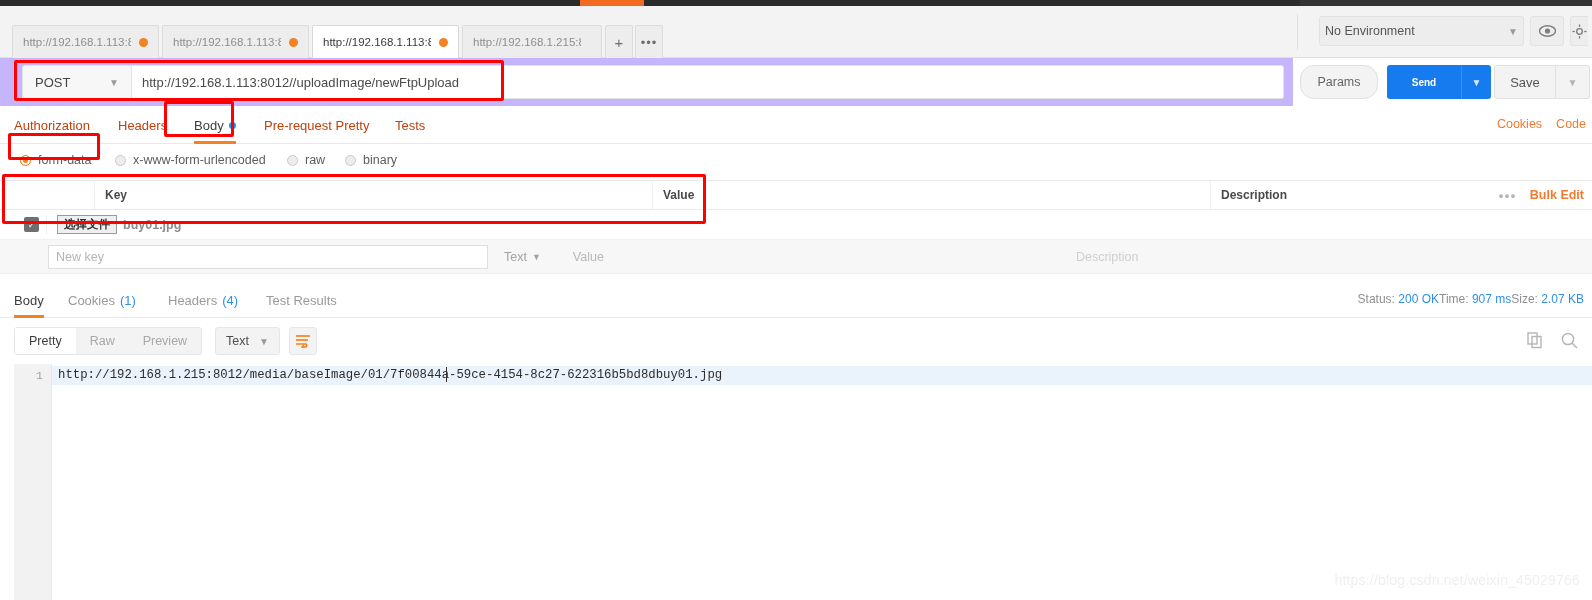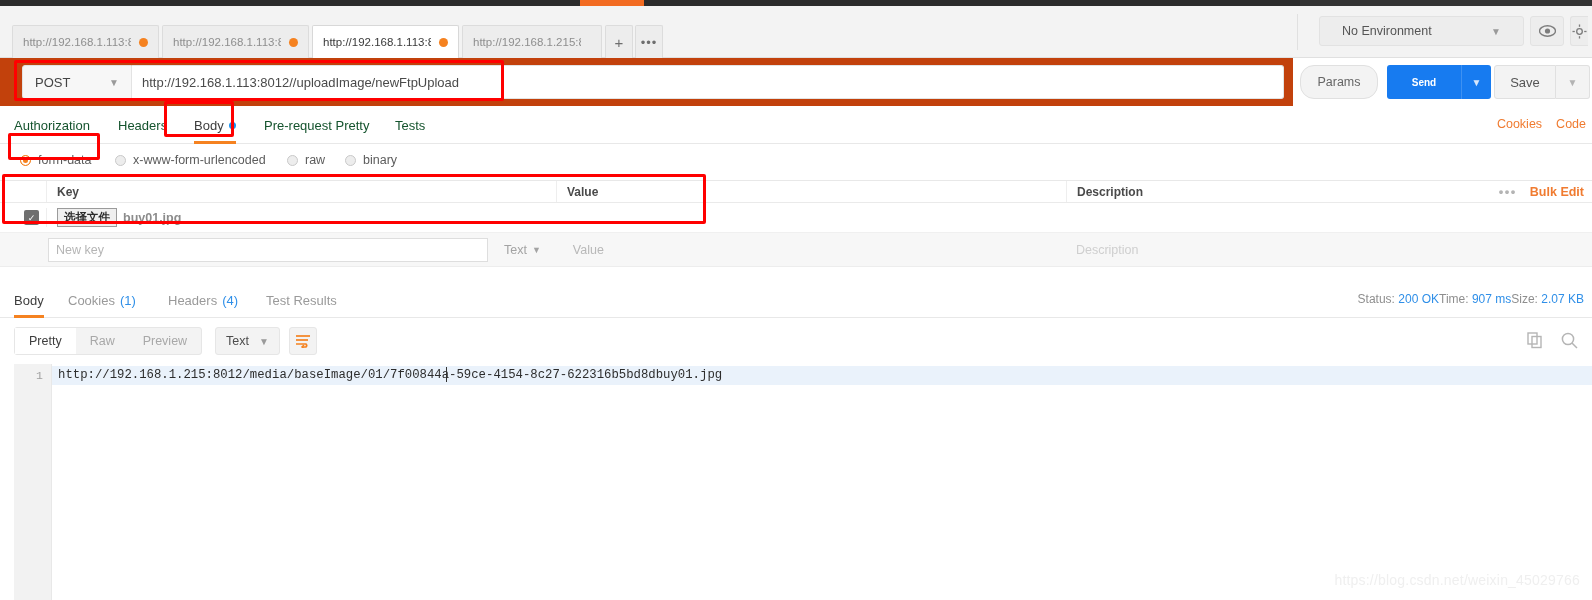--- a/index.html
+++ b/index.html
@@ -35,29 +35,29 @@
   .tabplus, .tabdots {
     height:33px; width:28px; background:#ededed; border:1px solid #dcdcdc; border-bottom:none;
     display:flex; align-items:center; justify-content:center;
     color:#6e6e6e; font-size:15px; border-radius:2px 2px 0 0; margin-right:2px;
   }
   .tabdots { font-size:13px; letter-spacing:1px; }
 
   .envwrap { position:absolute; right:4px; top:10px; display:flex; align-items:center; gap:6px; }
   .envsel {
     width:205px; height:30px; background:#ededed; border:1px solid #e2e2e2; border-radius:3px;
-    display:flex; align-items:center; padding:0 22px; font-size:12.5px; color:#555;
+    display:flex; align-items:center; padding:0 5px; font-size:12.5px; color:#555;
   }
   .envsel .chev { margin-left:auto; color:#9a9a9a; font-size:10px; }
   .ibtn { width:34px; height:30px; background:#ededed; border:1px solid #e2e2e2; border-radius:3px;
           display:flex; align-items:center; justify-content:center; }
   .divline { position:absolute; left:1297px; top:8px; width:1px; height:36px; background:#e0e0e0; }
 
   
-  .urlrow { position:absolute; left:0; top:58px; width:1293px; height:48px; background:#c2410c; }
+  .urlrow { position:absolute; left:0; top:58px; width:1293px; height:48px; background:#c4b5fd; }
   .methodbox {
     position:absolute; left:22px; top:7px; width:110px; height:34px;
     background:#f7f7f7; border:1px solid #e3e3e3; border-radius:3px 0 0 3px;
     display:flex; align-items:center; padding:0 12px; font-size:13px; color:#444;
   }
   .methodbox .chev { margin-left:auto; color:#9a9a9a; font-size:10px; }
   .urlbox {
     position:absolute; left:132px; top:7px; width:1152px; height:34px;
     background:#fff; border:1px solid #e3e3e3; border-left:none; border-radius:0 3px 3px 0;
     display:flex; align-items:center; padding:0 10px; font-size:13px; color:#4a4a4a;
@@ -76,35 +76,35 @@
   .savegrp { position:absolute; left:1494px; top:7px; display:flex; }
   .btn-save { width:62px; height:34px; background:#f3f3f3; border:1px solid #e0e0e0; color:#555;
               font-size:13px; display:flex; align-items:center; justify-content:center; border-radius:3px 0 0 3px; }
   .btn-savecar { width:34px; height:34px; background:#f3f3f3; border:1px solid #e0e0e0; border-left:none;
                  color:#b3b3b3; font-size:10px; display:flex; align-items:center; justify-content:center;
                  border-radius:0 3px 3px 0; }
 
   
   .reqtabs { position:absolute; left:0; top:106px; width:1592px; height:38px; border-bottom:1px solid #e8e8e8; background:#fff; }
   .reqtab { position:absolute; top:0; height:38px; display:flex; align-items:center; gap:5px;
-            font-size:13px; color:#14532d; }
+            font-size:13px; color:#c2410c; }
   .reqtab.active { color:#3d3d3d; }
   .reqtab.active::after { content:""; position:absolute; left:0; right:0; bottom:0; height:3px; background:#f58220; }
   .bdot { width:7px; height:7px; border-radius:50%; background:#1b94f2; display:inline-block; }
   .rightlinks { position:absolute; right:6px; top:11px; display:flex; gap:14px; font-size:12.5px; color:#f07b30; }
 
   
   .bodytypes { position:absolute; left:0; top:144px; width:1592px; height:36px; background:#fff; }
   .rad { position:absolute; top:9px; display:flex; align-items:center; gap:7px; font-size:12.5px; color:#5c5c5c; }
   .radmark { width:11px; height:11px; border-radius:50%; border:1px solid #c9c9c9; background:#ededed; }
   .radmark.on { background:#f58220; border-color:#f58220; box-shadow:inset 0 0 0 2px #fff; }
 
   
   .kvtable { position:absolute; left:0; top:180px; width:1592px; }
-  .kvhead { display:flex; height:23px; border-top:1px solid #e8e8e8; border-bottom:1px solid #eaeaea; background:#fff; }
+  .kvhead { display:flex; height:30px; border-top:1px solid #e8e8e8; border-bottom:1px solid #eaeaea; background:#fff;gap:48px; }
   .kvhead .cell { font-size:12px; font-weight:bold; color:#4a4a4a; display:flex; align-items:center; }
   .c-chk { width:46px; flex:none; }
   .c-key { width:510px; flex:none; padding-left:10px; border-left:1px solid #eee; }
   .c-val { width:510px; flex:none; padding-left:10px; border-left:1px solid #eee;font-weight:bold; }
   .c-desc{ flex:1; padding-left:10px; border-left:1px solid #eee; display:flex; align-items:center; }
   .kvhead .c-desc .tools { margin-left:auto; display:flex; align-items:center; gap:13px; padding-right:8px; }
   .dots3 { color:#b4b4b4; font-size:13px; letter-spacing:1.5px; }
   .bulk { color:#f07b30; font-size:12.5px; }
 
   .kvrow { display:flex; height:30px; background:#fff; border-bottom:1px solid #f0f0f0; align-items:center; }

